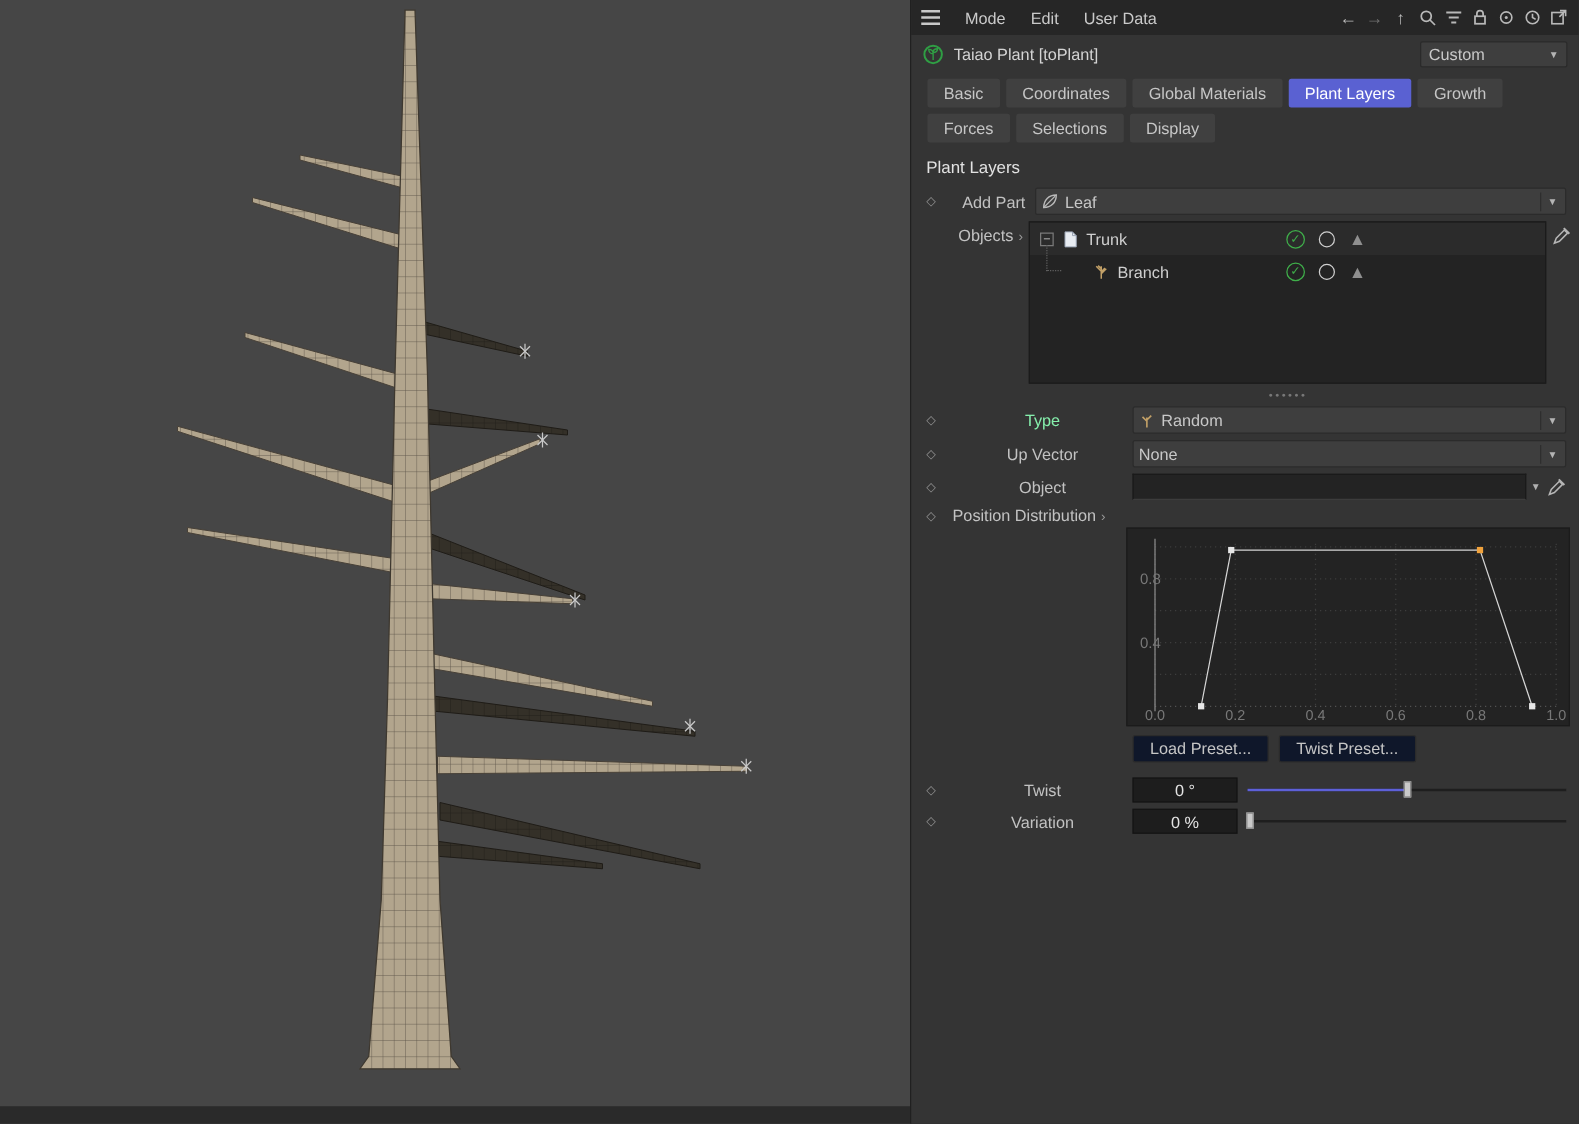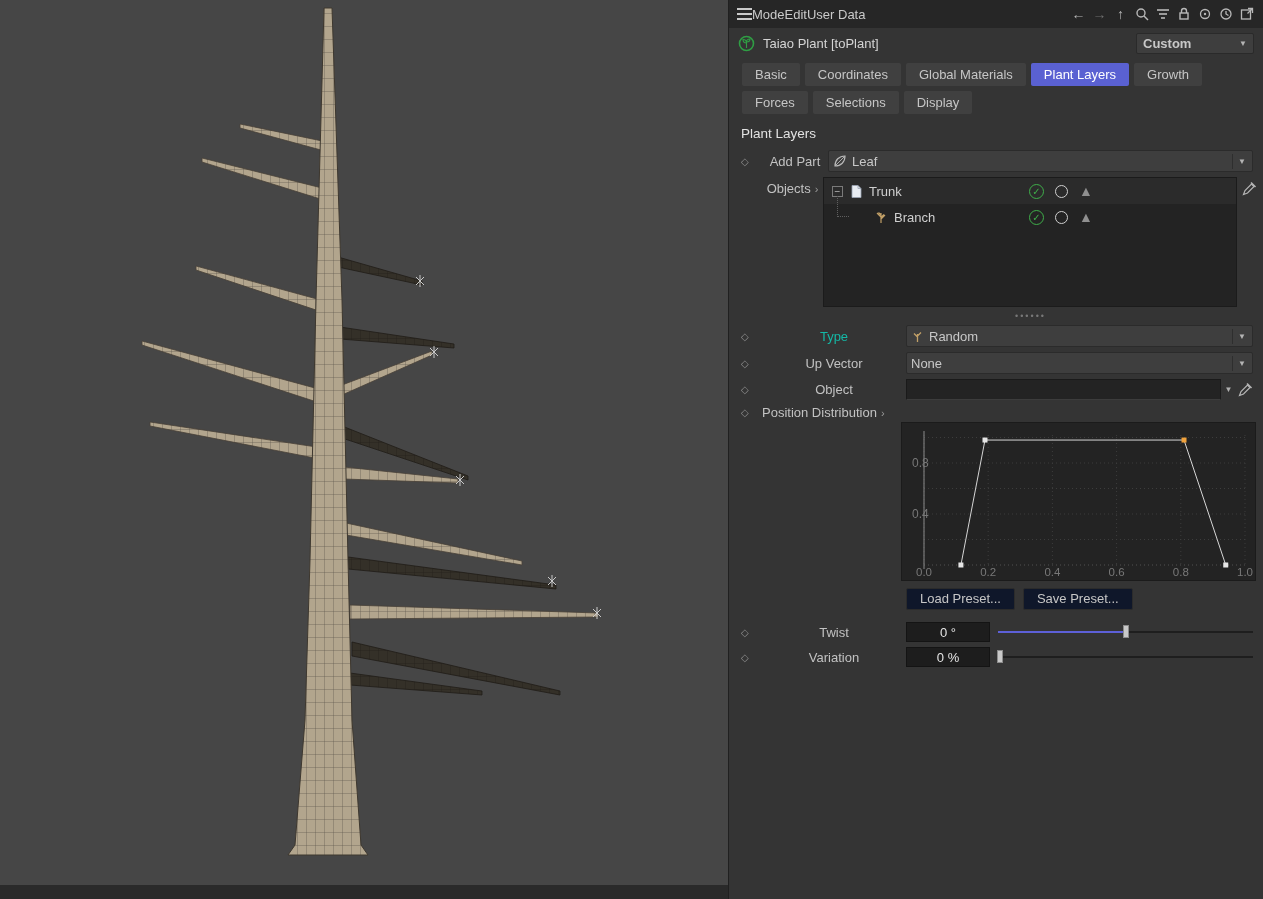--- a/index.html
+++ b/index.html
@@ -9,49 +9,49 @@
          background:#343434; }
 
   
   .viewport { position:absolute; left:0; top:0; width:728px; height:899px; background:#464646; }
   .viewport-strip { position:absolute; left:0; bottom:0; width:728px; height:14px; background:#2a2a2a; }
 
   
   .panel { position:absolute; left:728px; top:0; width:535px; height:899px;
            background:#343434; border-left:1px solid #202020; }
 
-  .menubar { display:flex; align-items:center; height:28px; background:#262626; padding:0 8px; gap:0; }
+  .menubar { display:flex; align-items:center; height:28px; background:#262626; padding:0 8px; gap:20px; }
   .menu-item { color:#cacaca; cursor:default; }
   .hamburger span { display:block; width:15px; height:2px; background:#c9c9c9; margin:3px 0; }
   .menubar-icons { margin-left:auto; display:flex; align-items:center; gap:4px; }
   .mb-icon { width:17px; height:17px; display:flex; align-items:center; justify-content:center; }
   .mb-icon svg { display:block; }
   .glyph-arrow { font-size:14px; color:#b8b8b8; }
   .glyph-dim { color:#6e6e6e; }
 
   .header { display:flex; align-items:center; height:31px; padding:0 9px; gap:8px; }
   .header-title { color:#d4d4d4; }
   .plant-badge { width:17px; height:17px; }
   .preset-select { margin-left:auto; width:118px; height:21px; background:#3e3e3e;
                    border:1px solid #2a2a2a; border-radius:2px; display:flex; align-items:center;
-                   padding:0 6px;font-weight:bold; }
+                   padding:0 6px; }
   .dd-arrow { margin-left:auto; color:#b4b4b4; font-size:8px; padding-left:4px; }
 
   .tabrow { display:flex; gap:5px; padding:4px 8px 1px 13px; }
   .tab { height:23px; line-height:23px; padding:0 13px; background:#404040; border-radius:2px;
          color:#c6c6c6; cursor:default; }
   .tab.active-blue { background:#5a61d2; color:#ffffff; }
 
   .section-title { color:#e2e2e2; font-size:13.5px; margin:11px 0 9px 12px; }
 
   .row { display:flex; align-items:center; padding:0 10px 0 12px; margin-bottom:5px; }
   .bullet { width:21px; color:#8e8e8e; font-size:10px; flex:0 0 21px; }
   .row-label { color:#c2c2c2; white-space:nowrap;text-align:center; }
   .lbl-chev { color:#9a9a9a; margin-left:4px; font-size:11px; }
-  .orange { color:#14b8a6; }
+  .orange { color:#86efac; }
 
   .dropdown { height:22px; background:#3e3e3e; border:1px solid #2b2b2b; border-radius:2px;
               display:flex; align-items:center; padding:0 4px; flex:1; gap:5px; }
   .dropdown .dd-arrow { border-left:1px solid #2e2e2e; padding:3px 2px 3px 5px; }
 
   
   .addpart-label { width:66px; }
   
   .objects-row { align-items:flex-start; position:relative; padding-right:6px; }
   .objects-label { width:61px; margin-top:4px; }
@@ -376,21 +376,21 @@
           <text x="86.2" y="153" fill="#787878" font-size="11.5" text-anchor="middle" font-family="&quot;Liberation Sans&quot;,sans-serif">0.2</text>
           <text x="150.4" y="153" fill="#787878" font-size="11.5" text-anchor="middle" font-family="&quot;Liberation Sans&quot;,sans-serif">0.4</text>
           <text x="214.60000000000002" y="153" fill="#787878" font-size="11.5" text-anchor="middle" font-family="&quot;Liberation Sans&quot;,sans-serif">0.6</text>
           <text x="278.8" y="153" fill="#787878" font-size="11.5" text-anchor="middle" font-family="&quot;Liberation Sans&quot;,sans-serif">0.8</text>
           <text x="343" y="153" fill="#787878" font-size="11.5" text-anchor="middle" font-family="&quot;Liberation Sans&quot;,sans-serif">1.0</text>
         </svg>
     </div>
 
     <div class="preset-row">
       <span class="btn">Load Preset...</span>
-      <span class="btn">Save Preset...</span>
+      <span class="btn">Twist Preset...</span>
     </div>
 
     <div class="row">
       <span class="bullet">◇</span>
       <span class="row-label field-label">Twist</span>
       <div class="value-box">0 °</div>
       <div class="slider">
         <div class="slider-track"></div>
         <div class="slider-fill" style="width:50%;"></div>
         <div class="slider-knob" style="left:calc(50% - 3px);"></div>

